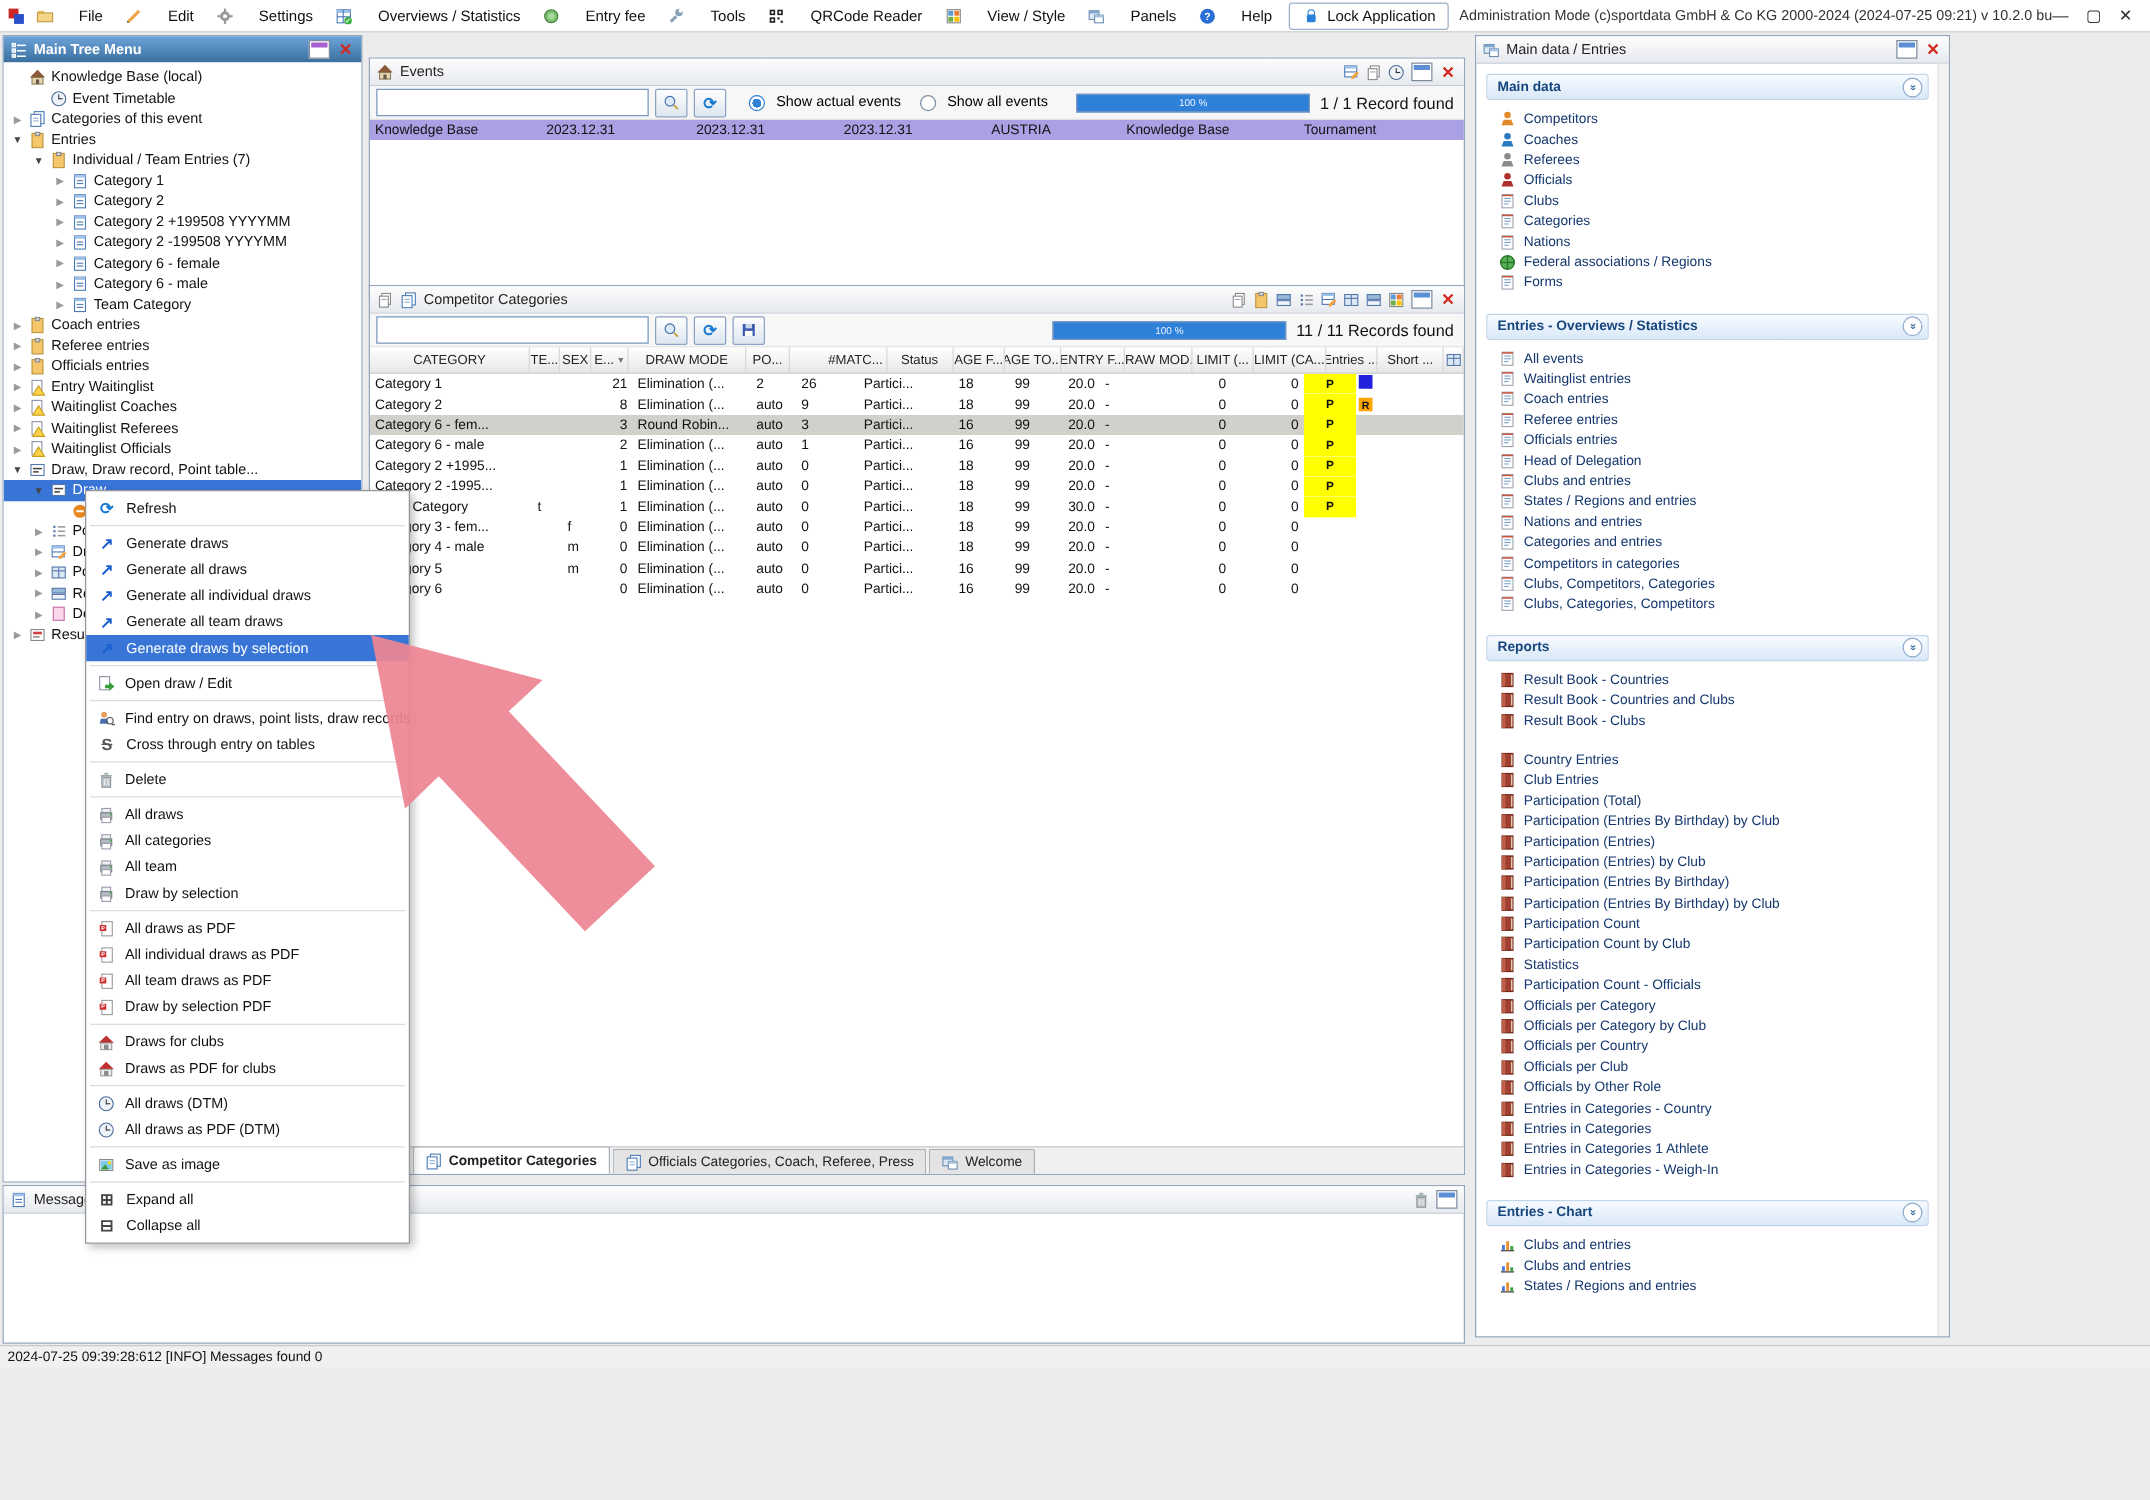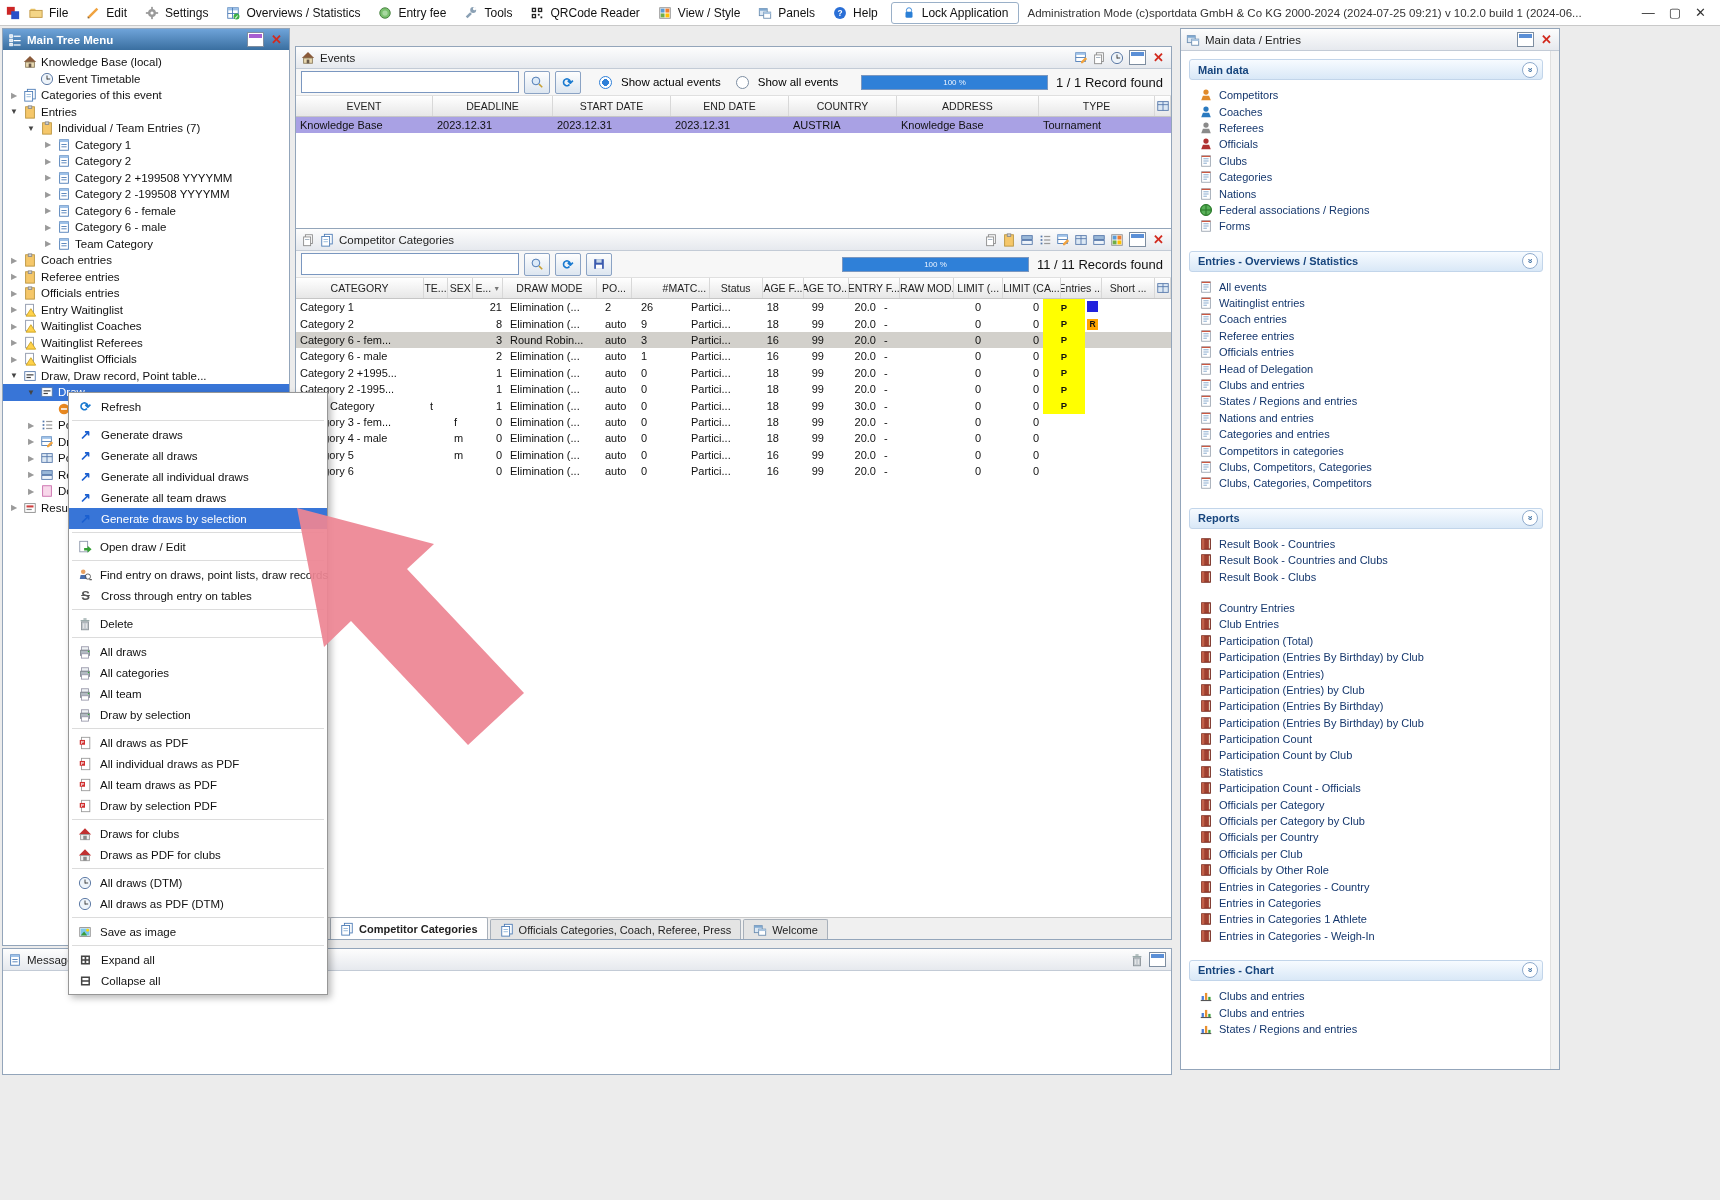--- a/index.html
+++ b/index.html
@@ -2,21 +2,21 @@
 <html><head>
 <meta charset="utf-8">
 <style>
   html,body{margin:0;padding:0;background:#dcdcdc;}
   #app{position:relative;width:1720px;height:1200px;background:#ececec;font-family:"Liberation Sans",sans-serif;overflow:hidden;-webkit-font-smoothing:antialiased;}
   .ic{display:inline-flex;width:14px;height:14px;flex:0 0 auto;align-items:center;justify-content:center;}
   .ic svg{width:100%;height:100%;display:block;}
   .gly{display:inline-flex;width:15px;height:15px;align-items:center;justify-content:center;font-size:13px;font-weight:bold;flex:0 0 auto;line-height:1;}
   
   .titlebar{position:absolute;left:0;top:0;width:1720px;height:26px;background:#fff;border-bottom:1px solid #c9c9c9;display:flex;align-items:center;padding:0 6px;box-sizing:border-box;font-size:12px;color:#111;}
-  .mb-item{display:flex;align-items:center;gap:6px;padding:0 9px;height:24px;cursor:default;white-space:nowrap;}
+  .mb-item{display:flex;align-items:center;gap:20px;padding:0 9px;height:24px;cursor:default;white-space:nowrap;}
   .lockbtn{display:flex;align-items:center;gap:6px;border:1px solid #9ab0c8;border-radius:3px;height:20px;padding:0 10px;margin-left:4px;background:#fff;white-space:nowrap;}
   .apptitle{margin-left:8px;font-size:11.5px;color:#333;white-space:nowrap;overflow:hidden;flex:1 1 auto;}
   .winctl{display:flex;gap:14px;margin-left:auto;padding-right:8px;color:#333;font-size:13px;}
   .winctl span{cursor:default;}
   
   .panel{position:absolute;background:#fff;border:1px solid #93a5ba;box-sizing:border-box;}
   .phdr{height:21px;display:flex;align-items:center;gap:5px;padding:0 5px;background:linear-gradient(#fdfdfd,#e6e9ee);border-bottom:1px solid #c3cbd6;font-size:11.5px;color:#222;}
   .phdr.blue{background:linear-gradient(#6ea3d9,#3a6fa0);color:#fff;font-weight:bold;}
   .phdr .sp{flex:1 1 auto;}
   .wbtn{width:15px;height:13px;border:1px solid #7d8da0;background:#fff;position:relative;display:inline-block;}
@@ -597,38 +597,20 @@
       <span class="radio on"></span>
       <span class="radlbl">Show actual events</span>
       <span class="radio"></span>
       <span class="radlbl">Show all events</span>
       <span class="prog">
           <span>100 %</span>
         </span>
       <span class="records">1 / 1 Record found</span>
     </div>
     <div id="ev-table">
-        <div class="thead">
-          <div class="th" style="width: 137px;">EVENT</div>
-          <div class="th" style="width: 120px;">DEADLINE</div>
-          <div class="th" style="width: 118px;">START DATE</div>
-          <div class="th" style="width: 118px;">END DATE</div>
-          <div class="th" style="width: 108px;">COUNTRY</div>
-          <div class="th" style="width: 142px;">ADDRESS</div>
-          <div class="th" style="width: 116px;">TYPE</div>
-          <div class="th" style="width: 16px;">
-            <span class="ic">
-              <svg viewBox="0 0 16 16">
-                <rect x="2" y="3" width="12" height="10" fill="#dce8f4" stroke="#5577aa"></rect>
-                <rect x="2" y="6" width="12" height="1" fill="#5577aa"></rect>
-                <rect x="7.5" y="3" width="1" height="10" fill="#5577aa"></rect>
-              </svg>
-            </span>
-          </div>
-        </div>
         <div class="trow evrow">
           <div class="td" style="width: 137px;">Knowledge Base</div>
           <div class="td" style="width: 120px;">2023.12.31</div>
           <div class="td" style="width: 118px;">2023.12.31</div>
           <div class="td" style="width: 118px;">2023.12.31</div>
           <div class="td" style="width: 108px;">AUSTRIA</div>
           <div class="td" style="width: 142px;">Knowledge Base</div>
           <div class="td" style="width: 116px;">Tournament</div>
         </div>
       </div>
@@ -1659,20 +1641,23 @@
             <rect x="3" y="3.4" width="10" height="1.6" fill="#9aa"></rect>
             <rect x="4" y="5.6" width="8" height="9" fill="#c3c9ce" stroke="#8a9298"></rect>
             <rect x="6" y="7.4" width="1" height="5.4" fill="#eee"></rect>
             <rect x="9" y="7.4" width="1" height="5.4" fill="#eee"></rect>
           </svg>
         </span>
       <span class="wbtn blue"></span>
     </div>
   </div>
 
+  <div class="statusbar">
+    <span>2024-07-25 09:39:28:612 [INFO] Messages found 0</span>
+  </div>
 
   <div class="ctx" id="ctxmenu">
       <div class="cm-item">
         <span class="gly" style="color: rgb(26, 122, 208);">⟳</span>
         <span>Refresh</span>
       </div>
       <div class="cm-sep"></div>
       <div class="cm-item">
         <span class="gly" style="color: rgb(26, 95, 208);">↗</span>
         <span>Generate draws</span>

